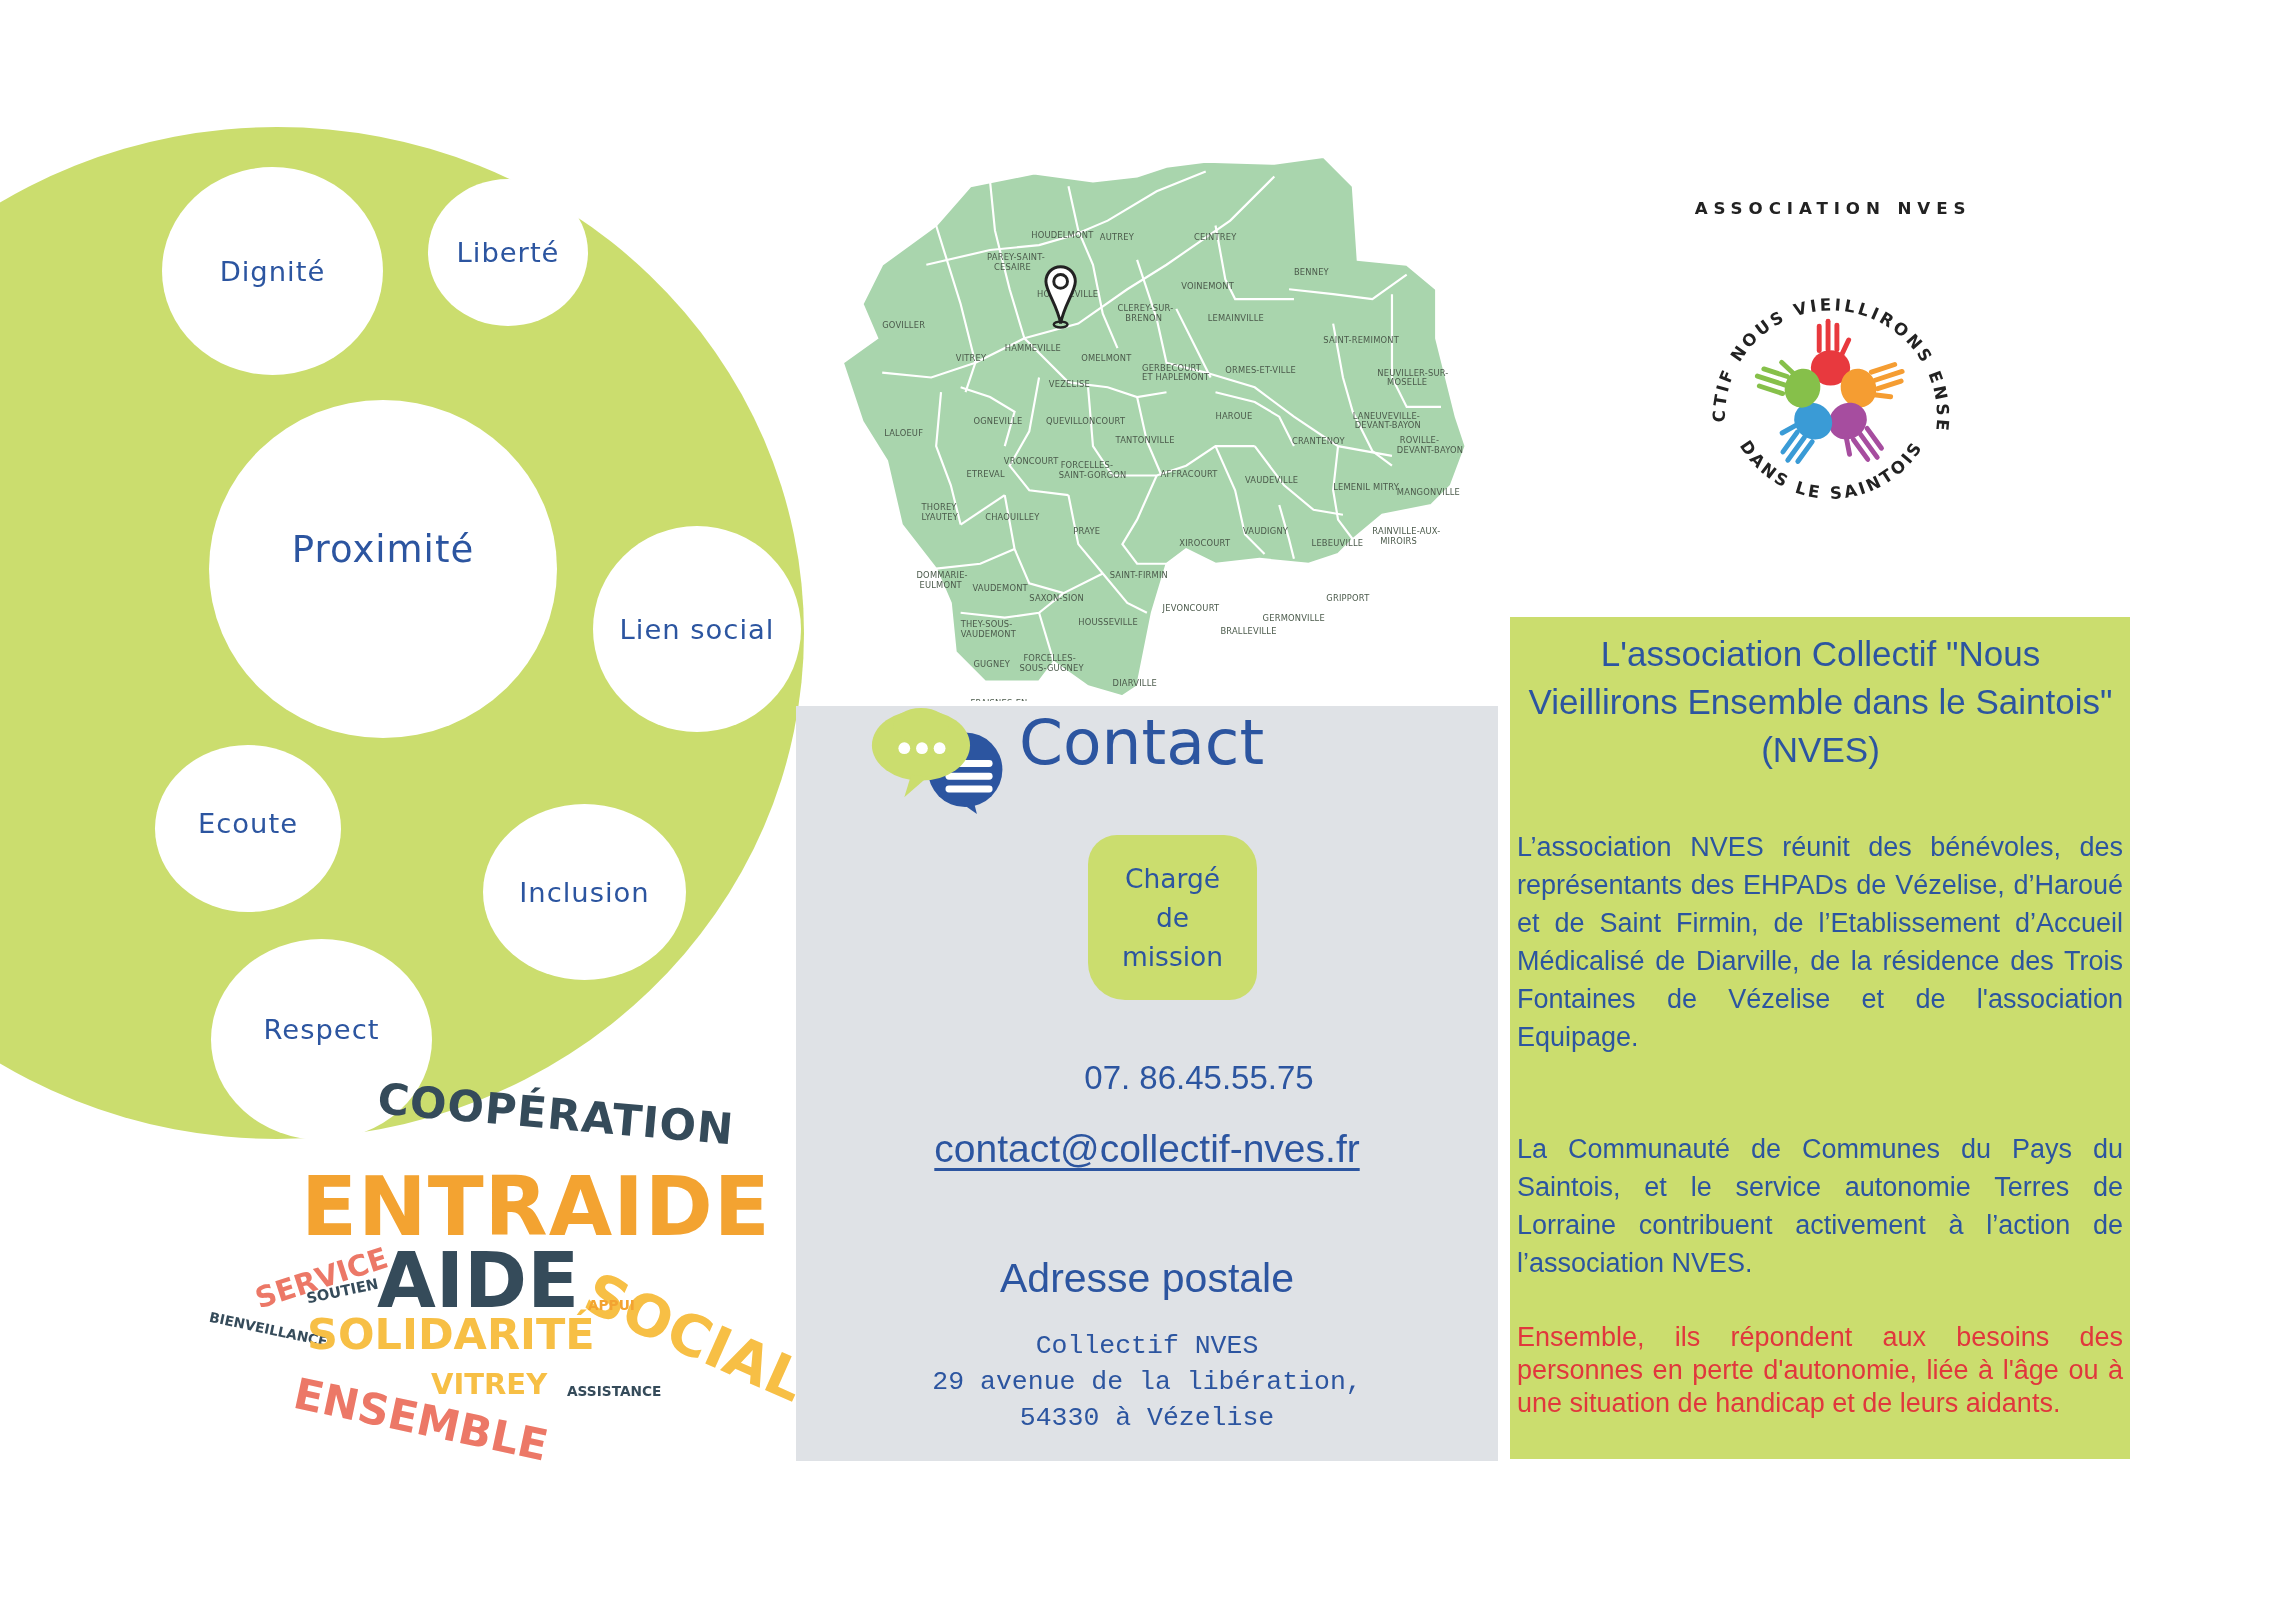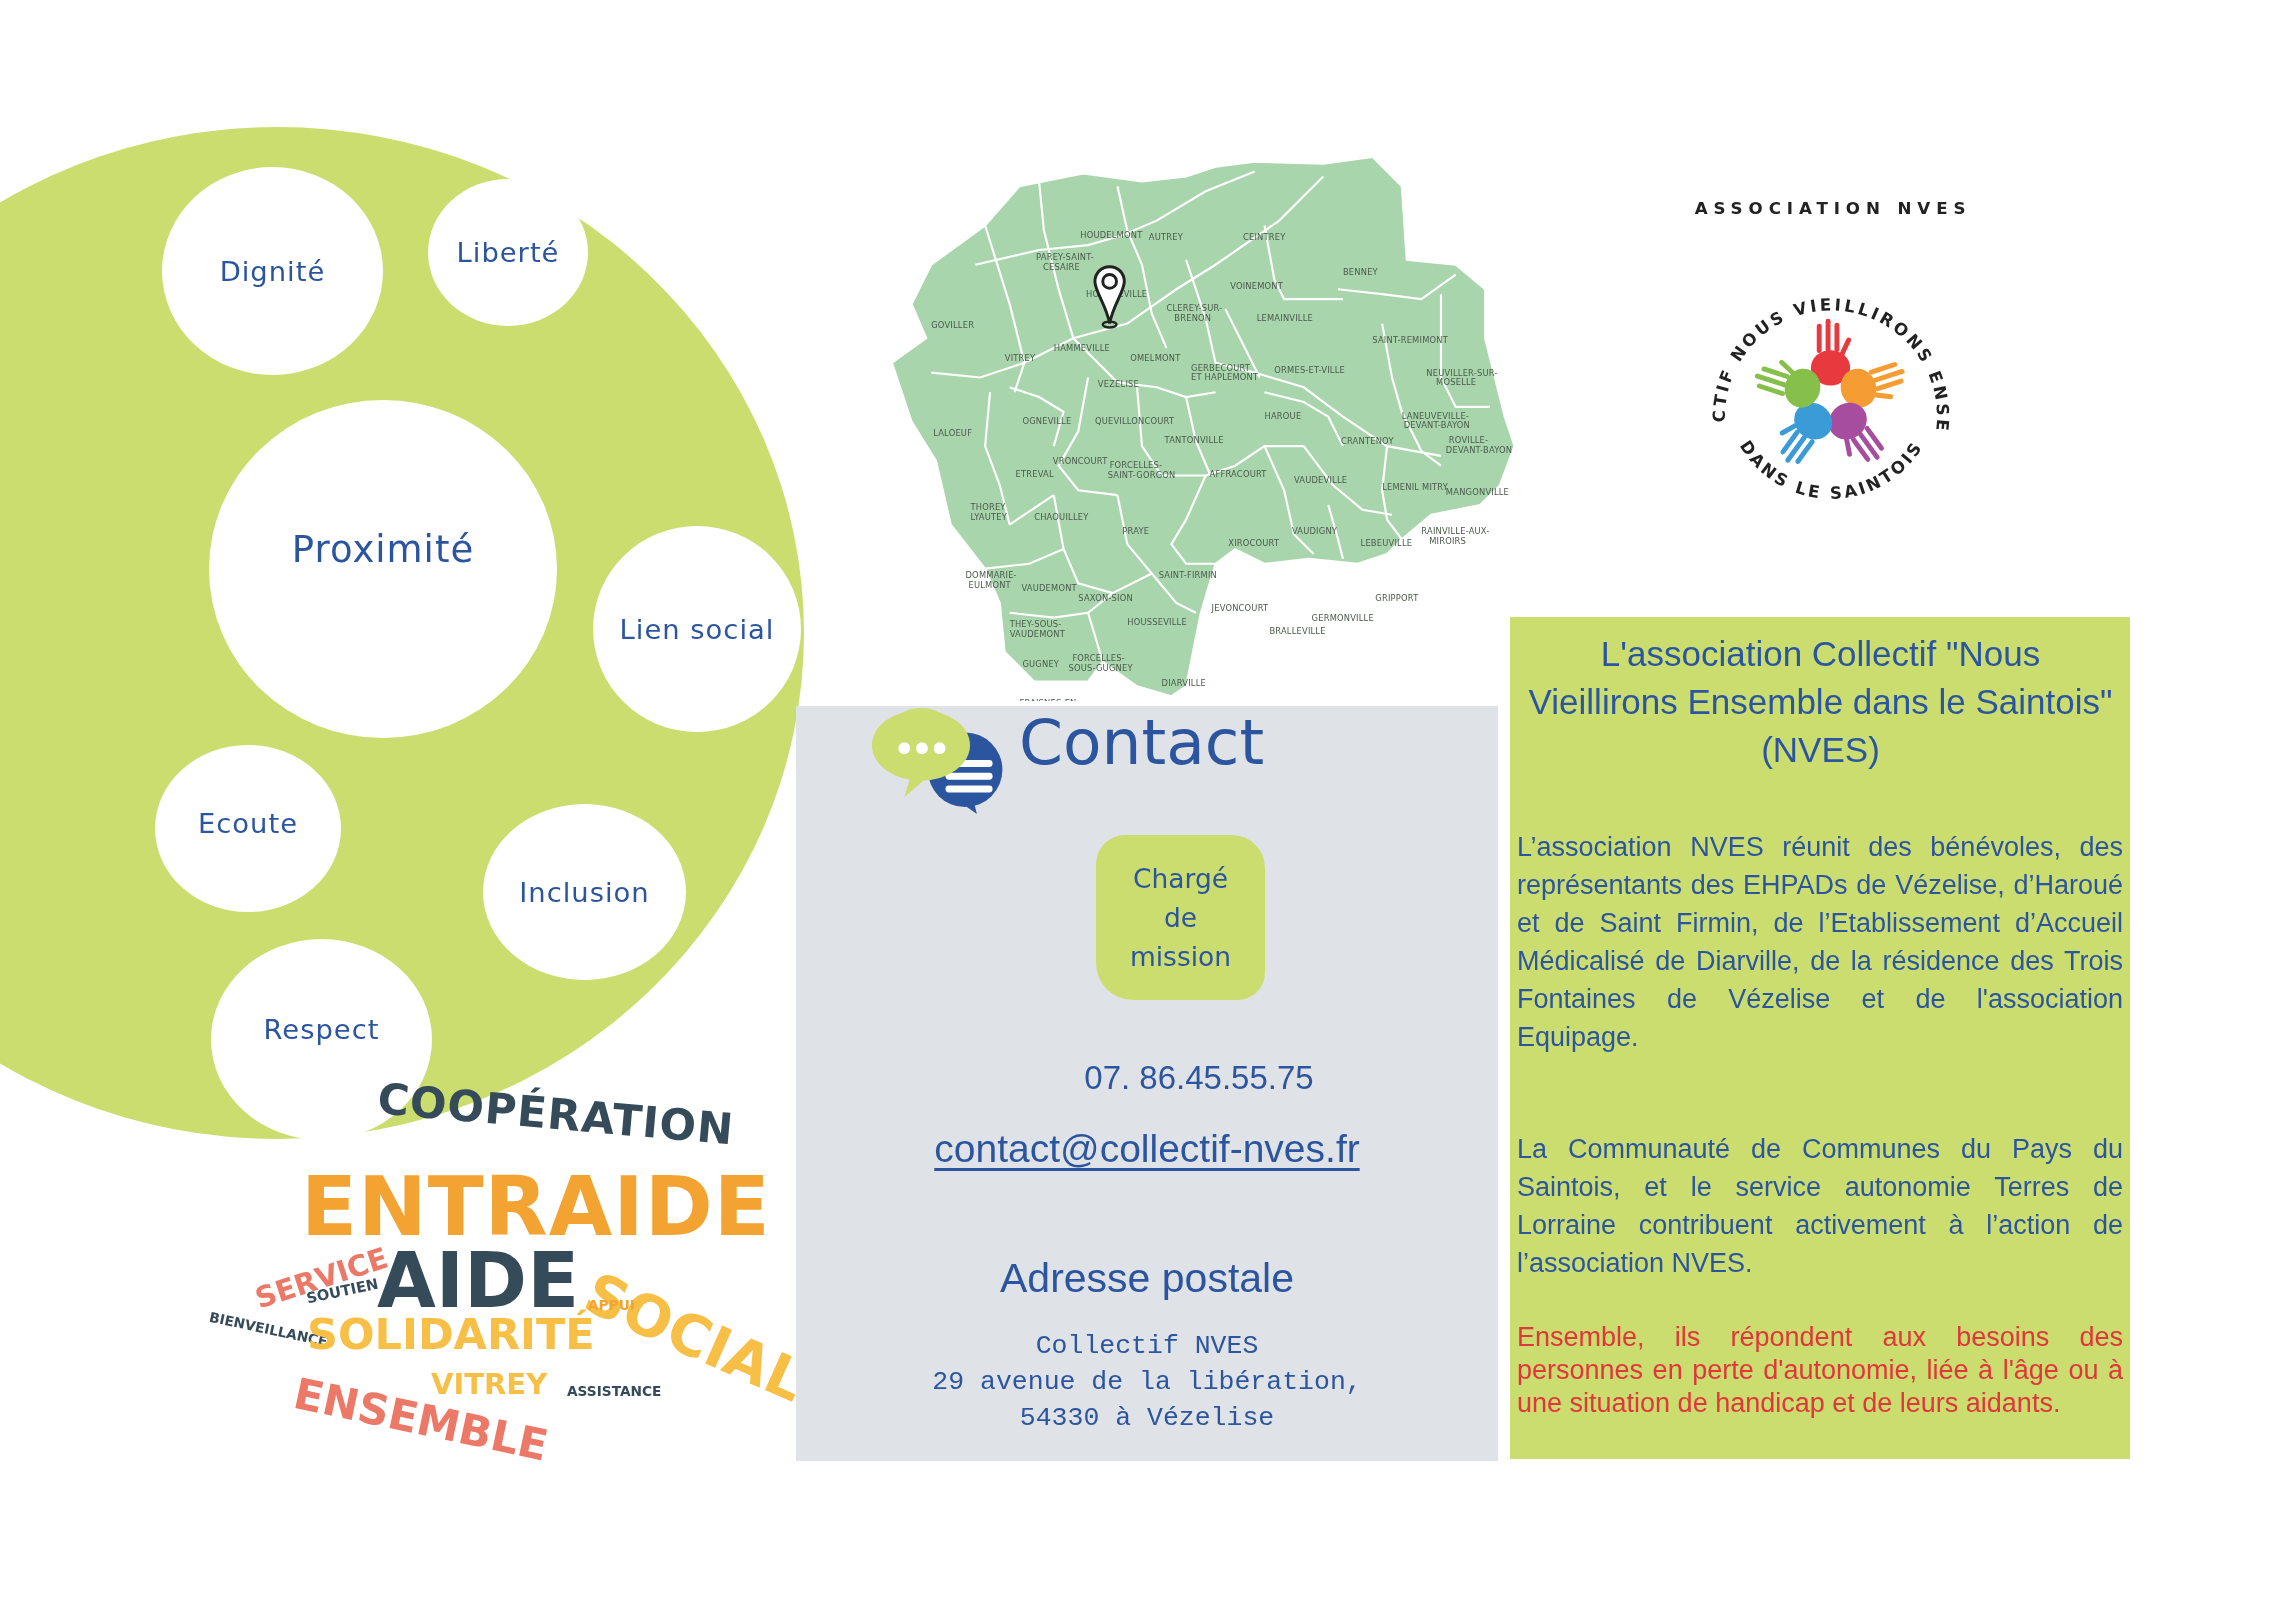--- a/index.html
+++ b/index.html
@@ -9,35 +9,35 @@
   
   .values-disc { position:absolute; left:-250px; top:127px; width:1054px; height:1012px; border-radius:50%; background:#cbdd6e; }
   .bubble { position:absolute; border-radius:50%; background:#ffffff; display:flex; align-items:center; justify-content:center;
             color:#2c55a0; font-family:"DejaVu Sans", sans-serif; letter-spacing:1px; }
   .bubble span { display:block; text-align:center; }
 
   
   .wc { position:absolute; font-family:"DejaVu Sans", sans-serif; font-weight:bold; white-space:nowrap; line-height:1; }
 
   
-  .map-wrap { position:absolute; left:892px; top:152px; width:647px; height:549px; }
+  .map-wrap { position:absolute; left:843px; top:152px; width:647px; height:549px; }
   .map-wrap svg { width:100%; height:100%; }
   .map-label { font-family:"DejaVu Sans", sans-serif; font-size:8.5px; fill:#4b5a4b; letter-spacing:0.2px; }
 
   
   .logo-title { position:absolute; left:1686px; top:198px; width:294px; text-align:center; font-family:"DejaVu Sans", sans-serif;
                 font-weight:bold; font-size:16.7px; letter-spacing:5.9px; color:#222222; }
   .logo-svg { position:absolute; left:1696px; top:250px; width:270px; height:270px; }
 
   
   .contact-panel { position:absolute; left:796px; top:706px; width:702px; height:755px; background:#dfe2e6; }
   .contact-title { position:absolute; left:1019px; top:711px; font-family:"DejaVu Sans", sans-serif; font-size:63px; color:#2c55a0; line-height:1; }
   .contact-icon { position:absolute; left:867px; top:704px; width:157px; height:113px; }
   .role-box { position:absolute; left:1088px; top:835px; width:169px; height:165px; background:#cbdd6e; border-radius:29px 33px 27.4px 37px;
-              display:flex; align-items:center; justify-content:center; text-align:center; font-size:26.5px; line-height:39px; color:#2c55a0;margin-left:8px; }
+              display:flex; align-items:center; justify-content:center; text-align:center; font-size:26.5px; line-height:39px; color:#2c55a0; }
   .phone { position:absolute; left:796px; top:1059px; width:806px; text-align:center; font-size:33px; color:#2c55a0; font-family:"Liberation Sans", sans-serif; }
   .email { position:absolute; left:796px; top:1127px; width:702px; text-align:center; font-size:39px; color:#2c55a0;
            font-family:"Liberation Sans", sans-serif; }
   .email a { color:#2c55a0; text-decoration:underline; text-decoration-thickness:2.9px; text-underline-offset:5.9px; }
   .addr-title { position:absolute; left:796px; top:1255px; width:702px; text-align:center; font-size:41px; color:#2c55a0; font-family:"Liberation Sans", sans-serif; }
   .addr-lines { position:absolute; left:796px; top:1328px; width:702px; text-align:center; font-size:26.5px; line-height:36px; color:#2c55a0; font-family:Liberation Mono, monospace; }
 
   
   .about-panel { position:absolute; left:1510px; top:617px; width:620px; height:842px; background:#cbdd6e; }
   .about-title { position:absolute; left:1524px; top:630px; width:593px; text-align:center; font-size:35px; line-height:48px; color:#2c55a0; font-family:"Liberation Sans", sans-serif; }

